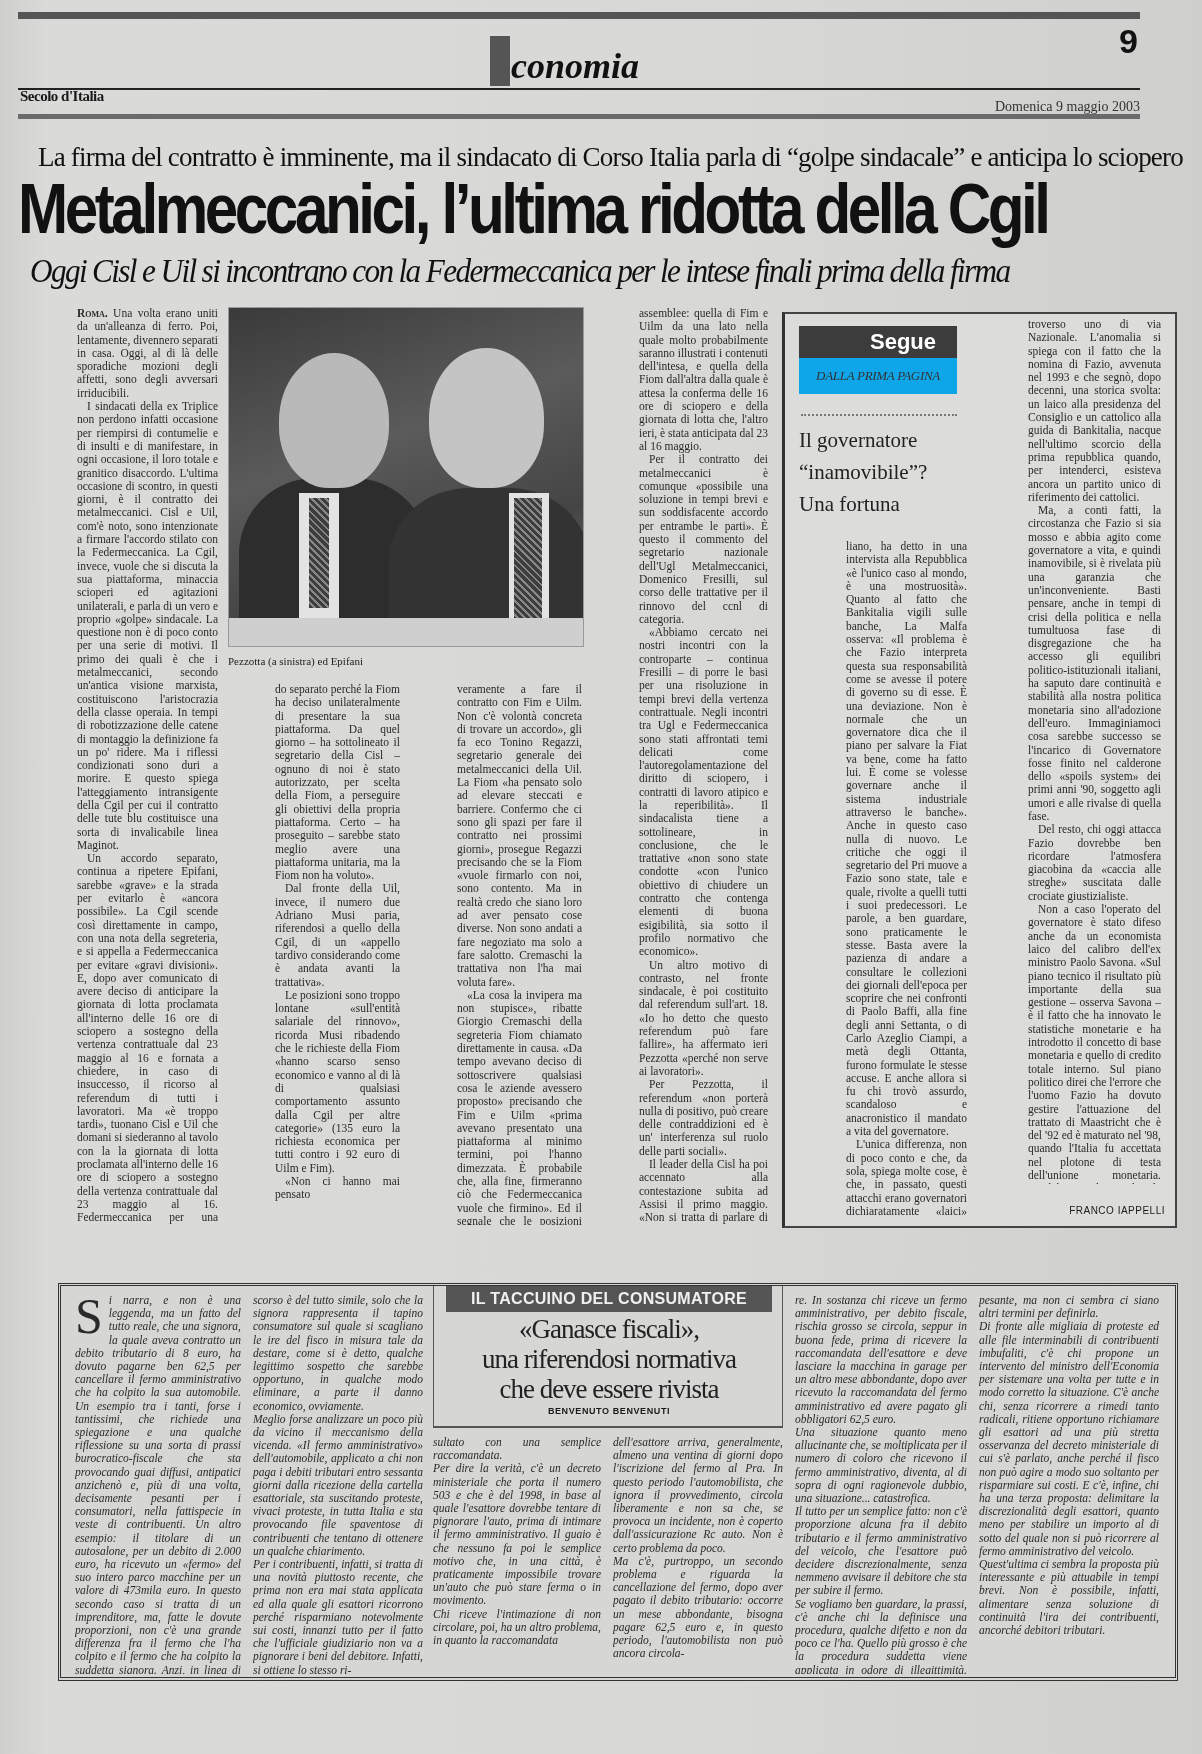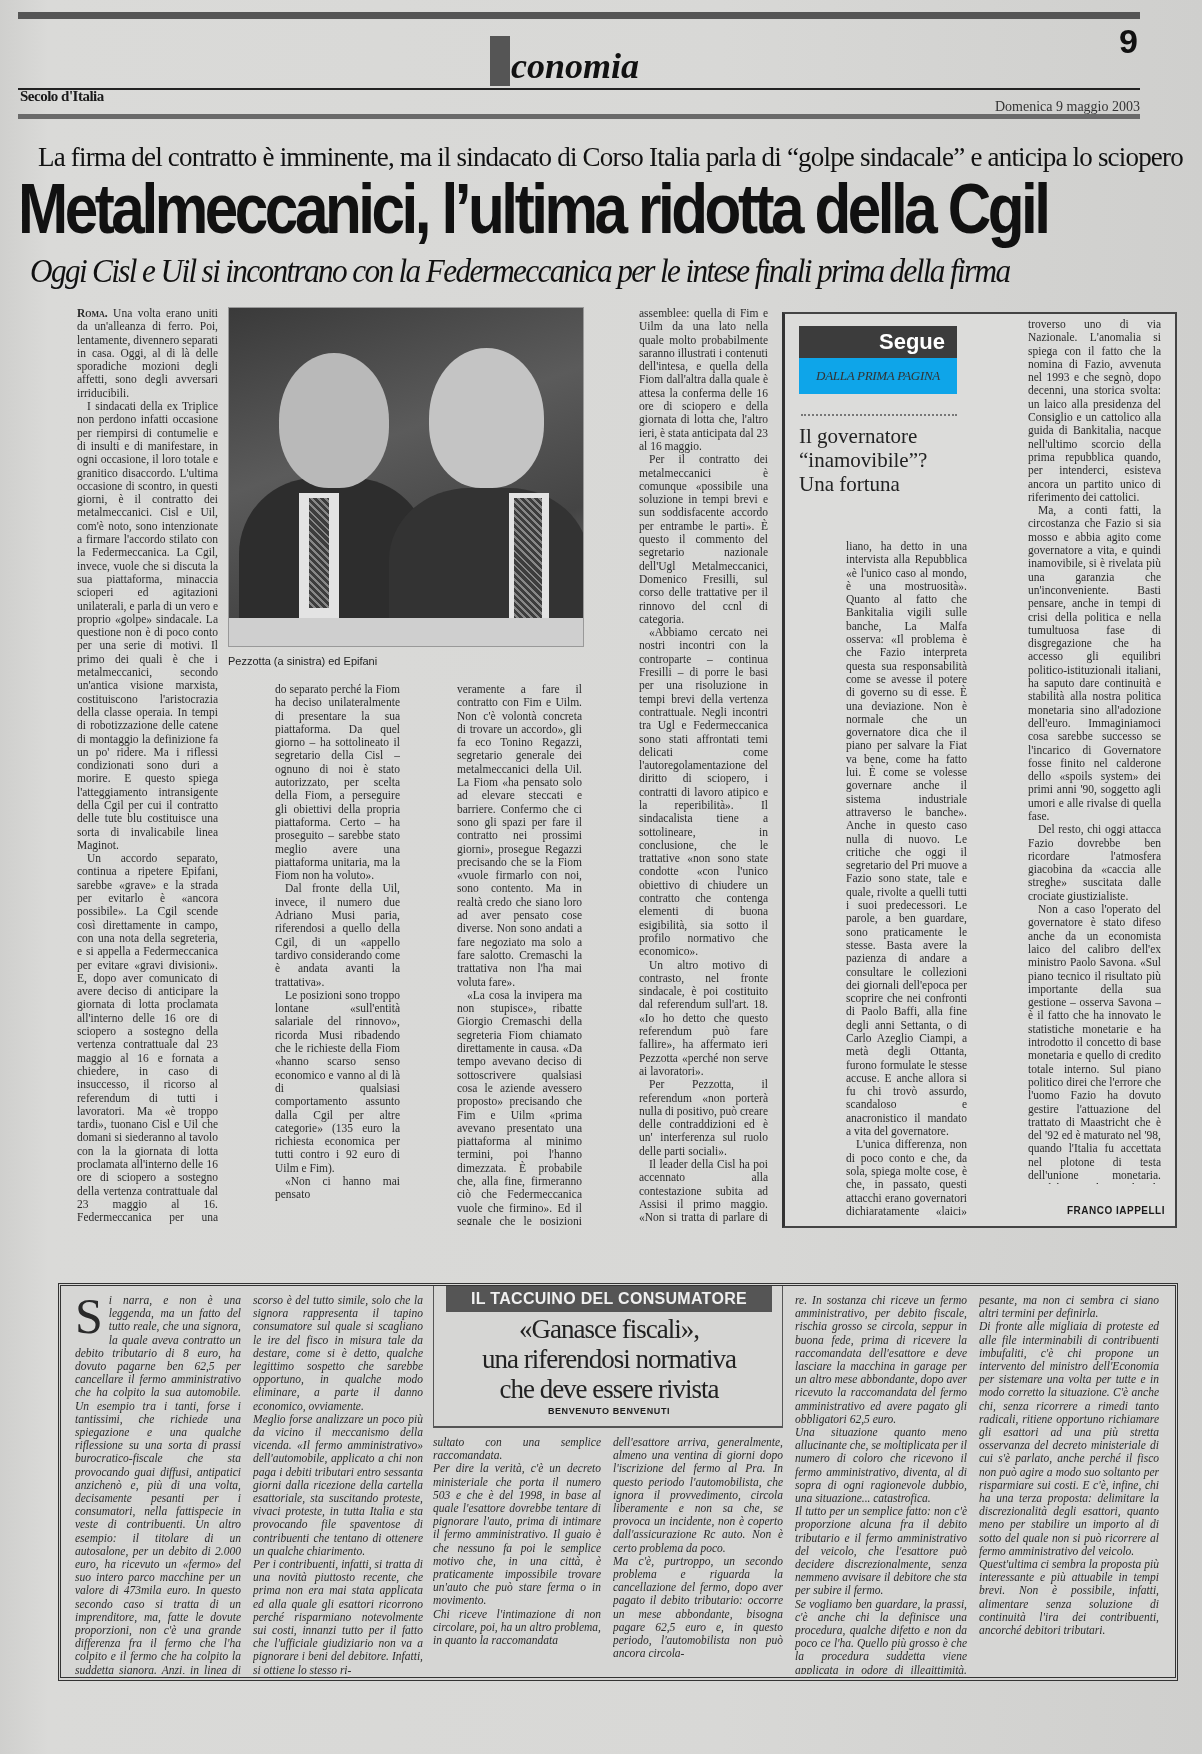--- a/index.html
+++ b/index.html
@@ -26,29 +26,29 @@
   
   .col { position: absolute; font-size: 11.5px; line-height: 13.3px; text-align: justify; color: #2a2a2a; overflow: hidden; }
   .col p { text-indent: 10px; margin-left: 47px; }
   .col .dateline { font-weight: bold; font-variant: small-caps; }
 
   .photo { position: absolute; left: 228px; top: 307px; width: 356px; height: 340px; background: radial-gradient(ellipse at 30% 35%, #cfcfcf 0 9%, transparent 10%), radial-gradient(ellipse at 70% 35%, #d6d6d6 0 10%, transparent 11%), linear-gradient(160deg,#3a3a3a,#5b5b5b 40%,#444 70%,#8a8a8a); border: 1px solid #999; overflow: hidden; }
   .photo .person { position: absolute; border-radius: 50% 50% 45% 45%; background: #b9b9b9; }
   .photo .suit { position: absolute; background: #2d2d2d; border-radius: 40% 40% 0 0; }
   .photo .tie { position: absolute; background: repeating-linear-gradient(45deg,#3d3d3d 0 3px,#888 3px 5px); }
   .photo .shirt { position: absolute; background: #e3e3e3; }
-  .caption { position: absolute; left: 228px; top: 655px; font-family: Liberation Sans, sans-serif; font-size: 11px; color: #222; }
+  .caption { position: absolute; left: 228px; top: 655px; font-family: Liberation Serif, serif; font-size: 11px; color: #222; }
 
   
   .segue-box { position: absolute; left: 782px; top: 312px; width: 395px; height: 916px; border: 2px solid #444; border-left: 3px solid #333; background: #dcdcda; }
-  .segue-label { position: absolute; left: 14px; top: 12px; width: 158px; height: 32px; background: #3c3c3c; color: #fff; text-align: right; padding-right: 12px; font-family: "Liberation Sans", sans-serif; font-weight: bold; font-size: 22px; line-height: 32px; }
+  .segue-label { position: absolute; left: 14px; top: 12px; width: 158px; height: 32px; background: #3c3c3c; color: #fff; text-align: right; padding-right: 21px; font-family: "Liberation Sans", sans-serif; font-weight: bold; font-size: 22px; line-height: 32px; }
   .segue-sub { position: absolute; left: 14px; top: 44px; width: 158px; height: 36px; background: #0ea5e9; color: #333; text-align: center; font-style: italic; font-size: 13px; line-height: 36px; letter-spacing: -0.3px; }
   .segue-dots { position: absolute; left: 16px; top: 100px; width: 156px; border-top: 2px dotted #777; }
-  .segue-title { position: absolute; left: 14px; top: 110px; width: 164px; font-size: 21px; line-height: 24px; color: #222; }
-  .byline-right { position: absolute; right: 10px; bottom: 10px; font-family: "Liberation Sans", sans-serif; font-weight: bold; font-size: 10px; letter-spacing: 0.5px; text-align: center; }
+  .segue-title { position: absolute; left: 14px; top: 110px; width: 164px; font-size: 21px; line-height: 32px; color: #222; }
+  .byline-right { position: absolute; right: 10px; bottom: 10px; font-family: "Liberation Sans", sans-serif; font-weight: normal; font-size: 10px; letter-spacing: 0.5px; text-align: center; }
 
   
   .cons-box { position: absolute; left: 58px; top: 1283px; width: 1120px; height: 398px; border: 3px double #333; border-bottom-width: 4px; background: #d6d6d4; }
   .cons-col { position: absolute; font-style: italic; font-size: 11.5px; line-height: 13.2px; text-align: justify; color: #2a2a2a; overflow: hidden; }
   .dropcap { float: left; font-size: 50px; line-height: 40px; margin: 2px 6px 0 0; font-style: normal; }
   .cons-center { position: absolute; left: 372px; top: 0; width: 350px; height: 142px; border-left: 1px solid #555; border-right: 1px solid #555; border-bottom: 2px solid #555; }
   .cons-label { position: absolute; left: 12px; top: 0; width: 326px; height: 26px; background: #555; color: #f0f0f0; text-align: center; font-family: "Liberation Sans", sans-serif; font-weight: bold; font-size: 16px; line-height: 26px; letter-spacing: 0.3px; }
   .cons-title { position: absolute; left: 0; top: 28px; width: 350px; text-align: center; font-size: 27px; line-height: 30px; letter-spacing: -1px; color: #222; }
   .cons-byline { position: absolute; left: 0; top: 120px; width: 350px; text-align: center; font-family: "Liberation Sans", sans-serif; font-weight: bold; font-size: 9px; letter-spacing: 0.6px; }
 </style>

